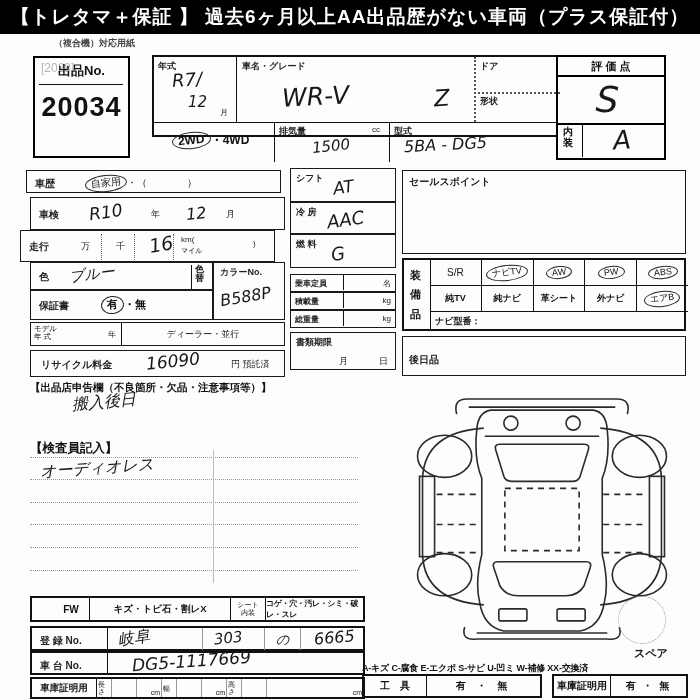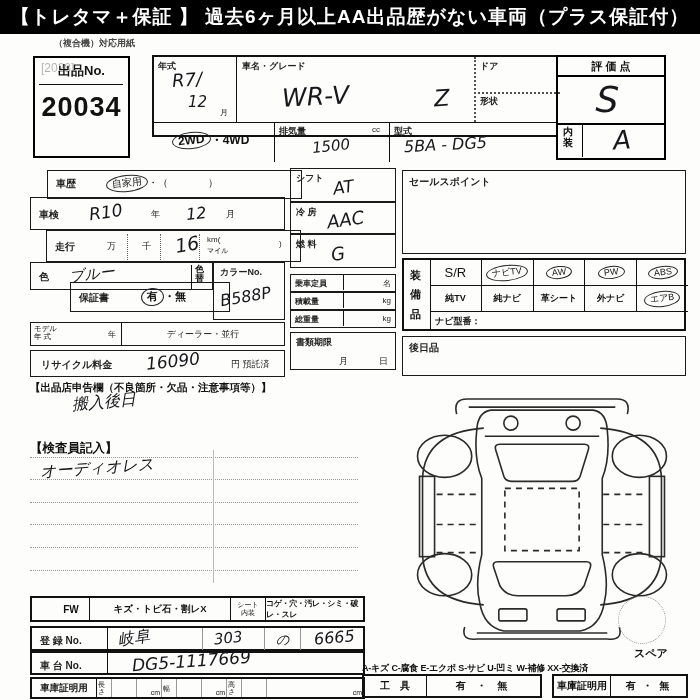--- a/index.html
+++ b/index.html
@@ -70,51 +70,51 @@
   <div class="abs b3" style="left:556px;top:55px;width:110px;height:105px;">
     <div class="abs" style="left:0;top:0;width:100%;height:20px;border-bottom:2px solid #000;
          display:flex;align-items:center;justify-content:center;font-size:11px;font-weight:bold;">評 価 点</div>
     <div class="abs hw" style="left:38px;top:22px;font-size:36px;transform:rotate(3deg);">S</div>
     <div class="abs" style="left:0;top:66px;width:100%;border-top:2px solid #000;"></div>
     <div class="abs stack" style="left:5px;top:70px;width:12px;font-size:10px;font-weight:bold;">内装</div>
     <div class="abs" style="left:24px;top:66px;height:34px;border-left:1.5px solid #000;"></div>
     <div class="abs hw" style="left:55px;top:68px;font-size:26px;transform:rotate(-4deg);">A</div>
   </div>
 
-  <div class="abs b" style="left:47px;top:170px;width:255px;height:29px;">
+  <div class="abs b" style="left:26px;top:170px;width:255px;height:23px;">
     <span class="abs lbl" style="left:8px;top:6px;">車歴</span>
     <span class="abs" style="left:58px;top:4px;font-size:10px;">
       <span class="circle"><span>自家用</span></span><span>・（　　　　）</span>
     </span>
   </div>
   <div class="abs b" style="left:30px;top:197px;width:255px;height:33px;">
     <span class="abs lbl" style="left:8px;top:10px;">車検</span>
     <span class="abs hw" style="left:58px;top:4px;font-size:17px;transform:rotate(-8deg);">R10</span>
     <span class="abs sm" style="left:120px;top:10px;">年</span>
     <span class="abs hw" style="left:155px;top:6px;font-size:16px;transform:rotate(-6deg);">12</span>
     <span class="abs sm" style="left:195px;top:10px;">月</span>
   </div>
-  <div class="abs b" style="left:46px;top:230px;width:255px;height:32px;">
+  <div class="abs b" style="left:20px;top:230px;width:255px;height:32px;">
     <span class="abs lbl" style="left:8px;top:9px;">走行</span>
     <span class="abs sm" style="left:60px;top:9px;">万</span>
     <span class="abs dotv" style="left:80px;top:3px;height:26px;"></span>
     <span class="abs sm" style="left:95px;top:9px;">千</span>
     <span class="abs dotv" style="left:113px;top:3px;height:26px;"></span>
     <span class="abs hw" style="left:128px;top:2px;font-size:19px;transform:rotate(-10deg);">16</span>
     <span class="abs dotv" style="left:152px;top:3px;height:26px;"></span>
     <span class="abs xs" style="left:160px;top:4px;">km(</span>
     <span class="abs" style="left:160px;top:15px;font-size:7px;">マイル</span>
     <span class="abs xs" style="left:232px;top:8px;">)</span>
   </div>
   <div class="abs b" style="left:30px;top:262px;width:183px;height:28px;">
     <span class="abs lbl" style="left:8px;top:7px;">色</span>
     <span class="abs hw" style="left:38px;top:2px;font-size:15px;transform:rotate(-7deg);">ブルー</span>
     <span class="abs stack" style="left:160px;top:2px;width:12px;font-size:9px;font-weight:bold;border-left:1.5px solid #111;padding-left:3px;height:24px;">色替</span>
   </div>
-  <div class="abs b" style="left:30px;top:282px;width:160px;height:30px;margin-left:40px;">
+  <div class="abs b" style="left:30px;top:290px;width:183px;height:30px;">
     <span class="abs lbl" style="left:8px;top:8px;">保証書</span>
     <span class="abs" style="left:70px;top:5px;font-size:11px;font-weight:bold;">
       <span class="circle"><span>有</span></span><span>・</span><span>無</span>
     </span>
   </div>
   <div class="abs b" style="left:213px;top:262px;width:72px;height:58px;">
     <span class="abs sm" style="left:6px;top:3px;font-weight:bold;">カラーNo.</span>
     <span class="abs hw" style="left:6px;top:24px;font-size:16px;transform:rotate(-10deg);">B588P</span>
   </div>
   <div class="abs b" style="left:30px;top:322px;width:255px;height:24px;display:flex;">
@@ -170,21 +170,21 @@
 
   <div class="abs b" style="left:402px;top:170px;width:284px;height:84px;">
     <span class="abs lbl" style="left:6px;top:4px;">セールスポイント</span>
   </div>
 
   <div class="abs b2" style="left:402px;top:258px;width:284px;height:73px;">
     <div class="abs stack" style="left:6px;top:6px;width:13px;font-size:11px;font-weight:bold;line-height:1.75;">装備品</div>
     <div class="abs" style="left:26px;top:0;height:100%;border-left:1.5px solid #111;"></div>
     <div class="abs" style="left:26px;top:0;width:258px;height:52px;">
       <div style="display:flex;height:26px;border-bottom:1.5px solid #111;box-sizing:border-box;">
-        <div style="flex:1;border-right:1.5px solid #111;display:flex;align-items:center;justify-content:center;font-size:13px;">S/R</div>
+        <div style="flex:1;border-right:1.5px solid #111;display:flex;align-items:center;justify-content:center;font-size:10px;">S/R</div>
         <div style="flex:1;border-right:1.5px solid #111;display:flex;align-items:center;justify-content:center;font-size:9px;">
             <span class="circle">ナビTV</span>
           </div>
         <div style="flex:1;border-right:1.5px solid #111;display:flex;align-items:center;justify-content:center;font-size:9px;">
             <span class="circle">AW</span>
           </div>
         <div style="flex:1;border-right:1.5px solid #111;display:flex;align-items:center;justify-content:center;font-size:9px;">
             <span class="circle">PW</span>
           </div>
         <div style="flex:1;display:flex;align-items:center;justify-content:center;font-size:9px;">
@@ -197,21 +197,21 @@
         <div style="flex:1;border-right:1.5px solid #111;display:flex;align-items:center;justify-content:center;font-size:9px;font-weight:bold;">革シート</div>
         <div style="flex:1;border-right:1.5px solid #111;display:flex;align-items:center;justify-content:center;font-size:9px;font-weight:bold;">外ナビ</div>
         <div style="flex:1;display:flex;align-items:center;justify-content:center;font-size:9px;">
             <span class="circle">エアB</span>
           </div>
       </div>
       <div style="height:19px;display:flex;align-items:center;padding-left:5px;font-size:9px;font-weight:bold;">ナビ型番：</div>
     </div>
   </div>
   <div class="abs b" style="left:402px;top:336px;width:284px;height:40px;">
-    <span class="abs lbl" style="left:6px;top:4px;font-family:Liberation Mono, monospace;">後日品</span>
+    <span class="abs lbl" style="left:6px;top:16px;font-family:Liberation Mono, monospace;">後日品</span>
   </div>
 
   <div class="abs" style="left:30px;top:440px;font-size:12.5px;font-weight:bold;">【検査員記入】</div>
   <div class="abs hw" style="left:40px;top:458px;font-size:16px;transform:rotate(-4deg);">オーディオレス</div>
   <div class="abs dotline" style="left:30px;top:457px;width:328px;"></div>
   <div class="abs dotline" style="left:30px;top:479px;width:328px;"></div>
   <div class="abs dotline" style="left:30px;top:502px;width:328px;"></div>
   <div class="abs dotline" style="left:30px;top:524px;width:328px;"></div>
   <div class="abs dotline" style="left:30px;top:547px;width:328px;"></div>
   <div class="abs dotline" style="left:30px;top:570px;width:328px;"></div>

